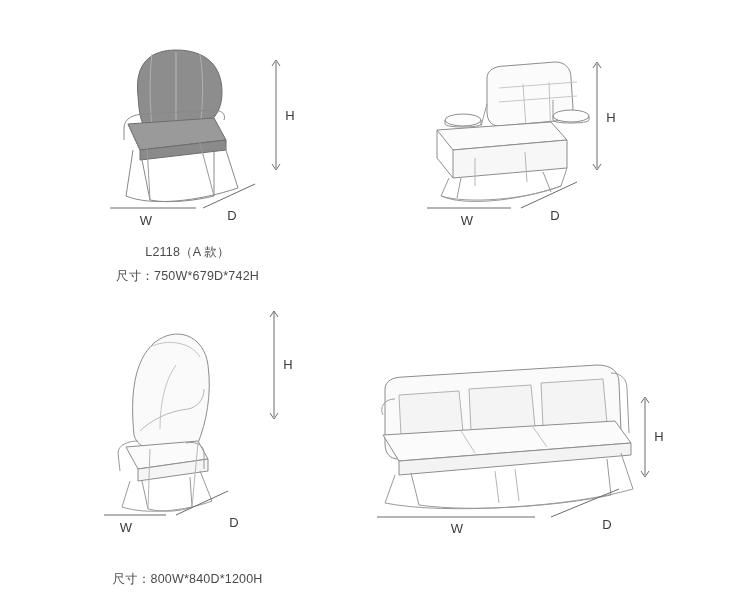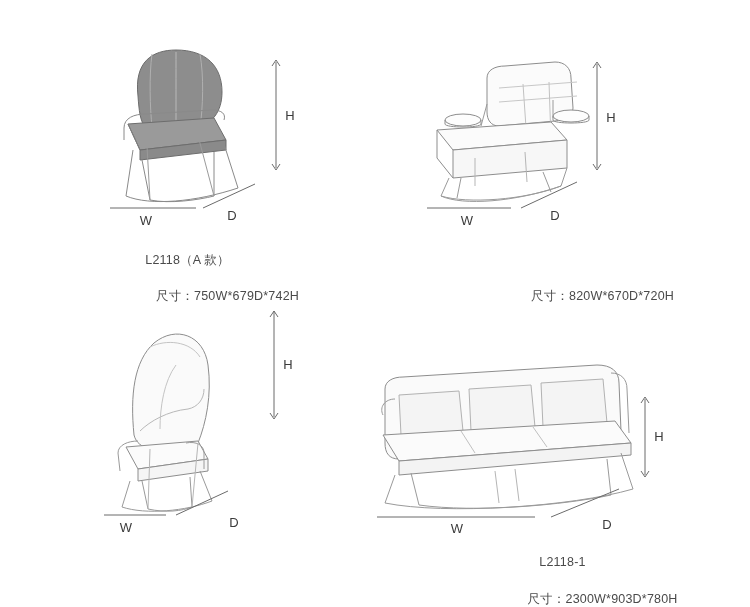--- a/index.html
+++ b/index.html
@@ -39,22 +39,22 @@
   }
   .caption {
     position: absolute;
     left: 0;
     width: 375px;
     text-align: center;
     font-size: 12.5px;
     color: #4a4a4a;
     letter-spacing: 0.2px;
   }
-  .caption.name { top: 244px; margin-top: 8px; }
-  .caption.size { top: 288px; margin-left: 40px; }
+  .caption.name { top: 244px; }
+  .caption.size { top: 268px; }
 
   svg { display: block; }
 
   .dim-label {
     font-family: "Liberation Sans", sans-serif;
     font-size: 13px;
     fill: #3b3b3b;
   }
 </style>
 </head>
@@ -141,21 +141,20 @@
           <path d="M146 208 L202 182"></path>
           <path d="M222 64 L222 168"></path>
           <path d="M218 68 L222 62 L226 68"></path>
           <path d="M218 164 L222 170 L226 164"></path>
         </g>
         <text class="dim-label" x="92" y="225" text-anchor="middle">W</text>
         <text class="dim-label" x="180" y="220" text-anchor="middle">D</text>
         <text class="dim-label" x="236" y="122" text-anchor="middle">H</text>
       </svg>
     </div>
-    <div class="caption size">尺寸：820W*670D*720H</div>
   </div>
 
   <div class="cell cell-2">
     <div class="art">
       <svg width="375" height="240" viewBox="0 0 375 240">
         <g fill="none" stroke="#8d8d8d" stroke-width="1">
 
           <path d="M134 132 C130 92 134 58 154 40 C176 22 204 32 208 62 C212 92 206 120 198 140 L150 146 C142 144 136 140 134 132 Z" fill="#fafafa" stroke="#8d8d8d"></path>
           <path d="M140 128 C150 118 168 108 188 106 C198 104 204 96 204 86" stroke="#b8b8b8"></path>
           <path d="M150 44 C166 36 190 38 200 54" stroke="#c4c4c4"></path>
@@ -183,20 +182,21 @@
           <path d="M176 212 L228 188"></path>
           <path d="M274 352 L274 458" transform="translate(0,-344)"></path>
           <path d="M270 14 L274 8 L278 14"></path>
           <path d="M270 110 L274 116 L278 110"></path>
         </g>
         <text class="dim-label" x="126" y="229" text-anchor="middle">W</text>
         <text class="dim-label" x="234" y="224" text-anchor="middle">D</text>
         <text class="dim-label" x="288" y="66" text-anchor="middle">H</text>
       </svg>
     </div>
+    <div class="caption size">尺寸：800W*840D*1200H</div>
   </div>
 
   <div class="cell cell-3">
     <div class="art">
       <svg width="375" height="240" viewBox="0 0 375 240">
         <g fill="none" stroke="#8d8d8d" stroke-width="1">
 
           <path d="M10 108 L10 86 C10 78 18 74 28 74 L222 62 C236 62 244 68 244 80 L246 128 C246 138 238 142 228 143 L24 156 C14 156 10 150 10 140 Z" fill="#fafafa" stroke="#8d8d8d"></path>
 
           <path d="M24 92 L84 88 L88 128 L26 132 Z" fill="#f4f4f4" stroke="#b2b2b2"></path>
@@ -225,17 +225,15 @@
           <path d="M176 214 L244 186"></path>
           <path d="M270 96 L270 172"></path>
           <path d="M266 100 L270 94 L274 100"></path>
           <path d="M266 168 L270 174 L274 168"></path>
         </g>
         <text class="dim-label" x="82" y="230" text-anchor="middle">W</text>
         <text class="dim-label" x="232" y="226" text-anchor="middle">D</text>
         <text class="dim-label" x="284" y="138" text-anchor="middle">H</text>
       </svg>
     </div>
-    <div class="caption name">L2118-1</div>
-    <div class="caption size">尺寸：2300W*903D*780H</div>
   </div>
 
 </div>
 
 </body></html>

